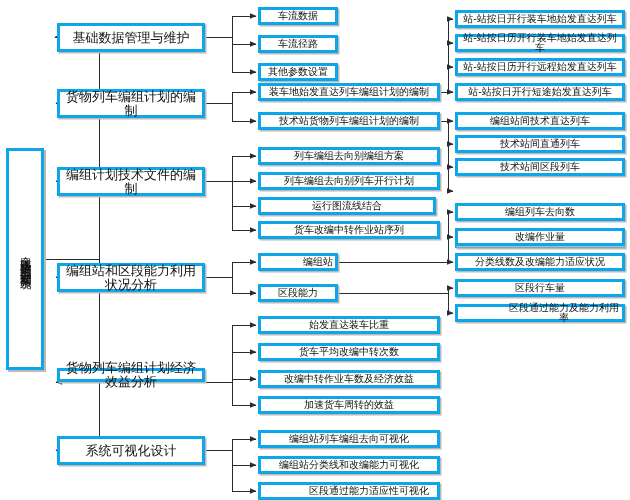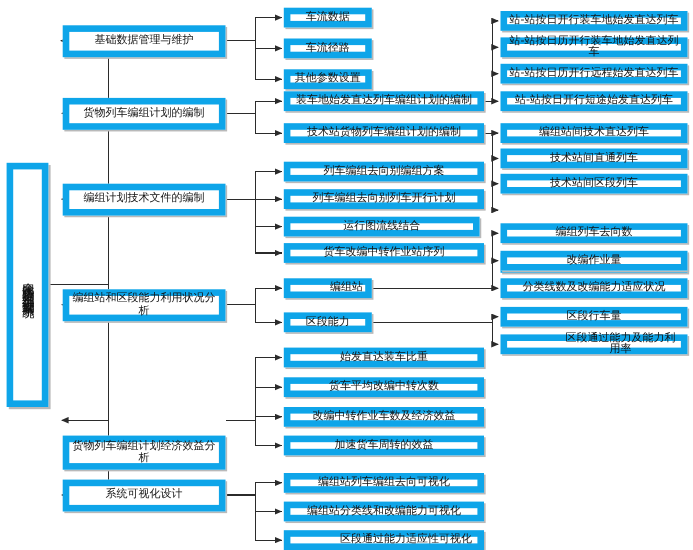--- a/index.html
+++ b/index.html
@@ -5,34 +5,34 @@
   html,body{margin:0;padding:0;}
   body{
     width:630px;height:500px;background:#ffffff;
     font-family:"DejaVu Sans","Liberation Sans",sans-serif;
     position:relative;overflow:hidden;
   }
   #canvas{position:absolute;left:0;top:0;width:630px;height:500px;}
   svg.lines{position:absolute;left:0;top:0;width:630px;height:500px;}
   .node{
     position:absolute;box-sizing:border-box;
-    border:6px solid #0ea5e9;background:#ffffff;
+    border:3px solid #0ea5e9;background:#ffffff;
     display:flex;align-items:center;justify-content:center;
     text-align:center;color:#111;
     box-shadow:1.5px 1.5px 0 #b9b9b9;
     line-height:1.05;
   }
   .node span{display:block;padding:0 2px;}
   .root{
     writing-mode:vertical-rl;text-orientation:upright;
     letter-spacing:1.4px;
     box-shadow:2px 2px 0 #b9b9b9;
   }
   .root span{writing-mode:vertical-rl;text-orientation:upright;}
-  .lvl2{font-size:10px;}
+  .lvl2{font-size:13px;}
   .lvl3{font-size:10px;}
   .lvl4{font-size:10px;}
   .root{font-size:11px;}
 </style>
 </head>
 <body>
 
 <div id="canvas">
   <svg class="lines" viewBox="0 0 630 500">
     <defs>
@@ -129,21 +129,21 @@
     </div>
   <div class="node lvl2" style="left:57px;top:89px;width:148px;height:29px;">
     <span>货物列车编组计划的编制</span>
     </div>
   <div class="node lvl2" style="left:57px;top:167px;width:148px;height:29px;">
     <span>编组计划技术文件的编制</span>
     </div>
   <div class="node lvl2" style="left:57px;top:263px;width:148px;height:29px;">
     <span>编组站和区段能力利用状况分析</span>
     </div>
-  <div class="node lvl2" style="left:57px;top:368px;width:148px;height:31px;margin-top:28px;">
+  <div class="node lvl2" style="left:57px;top:368px;width:148px;height:14px;">
     <span>货物列车编组计划经济效益分析</span>
     </div>
   <div class="node lvl2" style="left:57px;top:436px;width:148px;height:29px;">
     <span>系统可视化设计</span>
     </div>
 
   <div class="node lvl3" style="left:258px;top:7px;width:80px;height:18px;">
     <span>车流数据</span>
     </div>
   <div class="node lvl3" style="left:258px;top:35px;width:80px;height:18px;">

